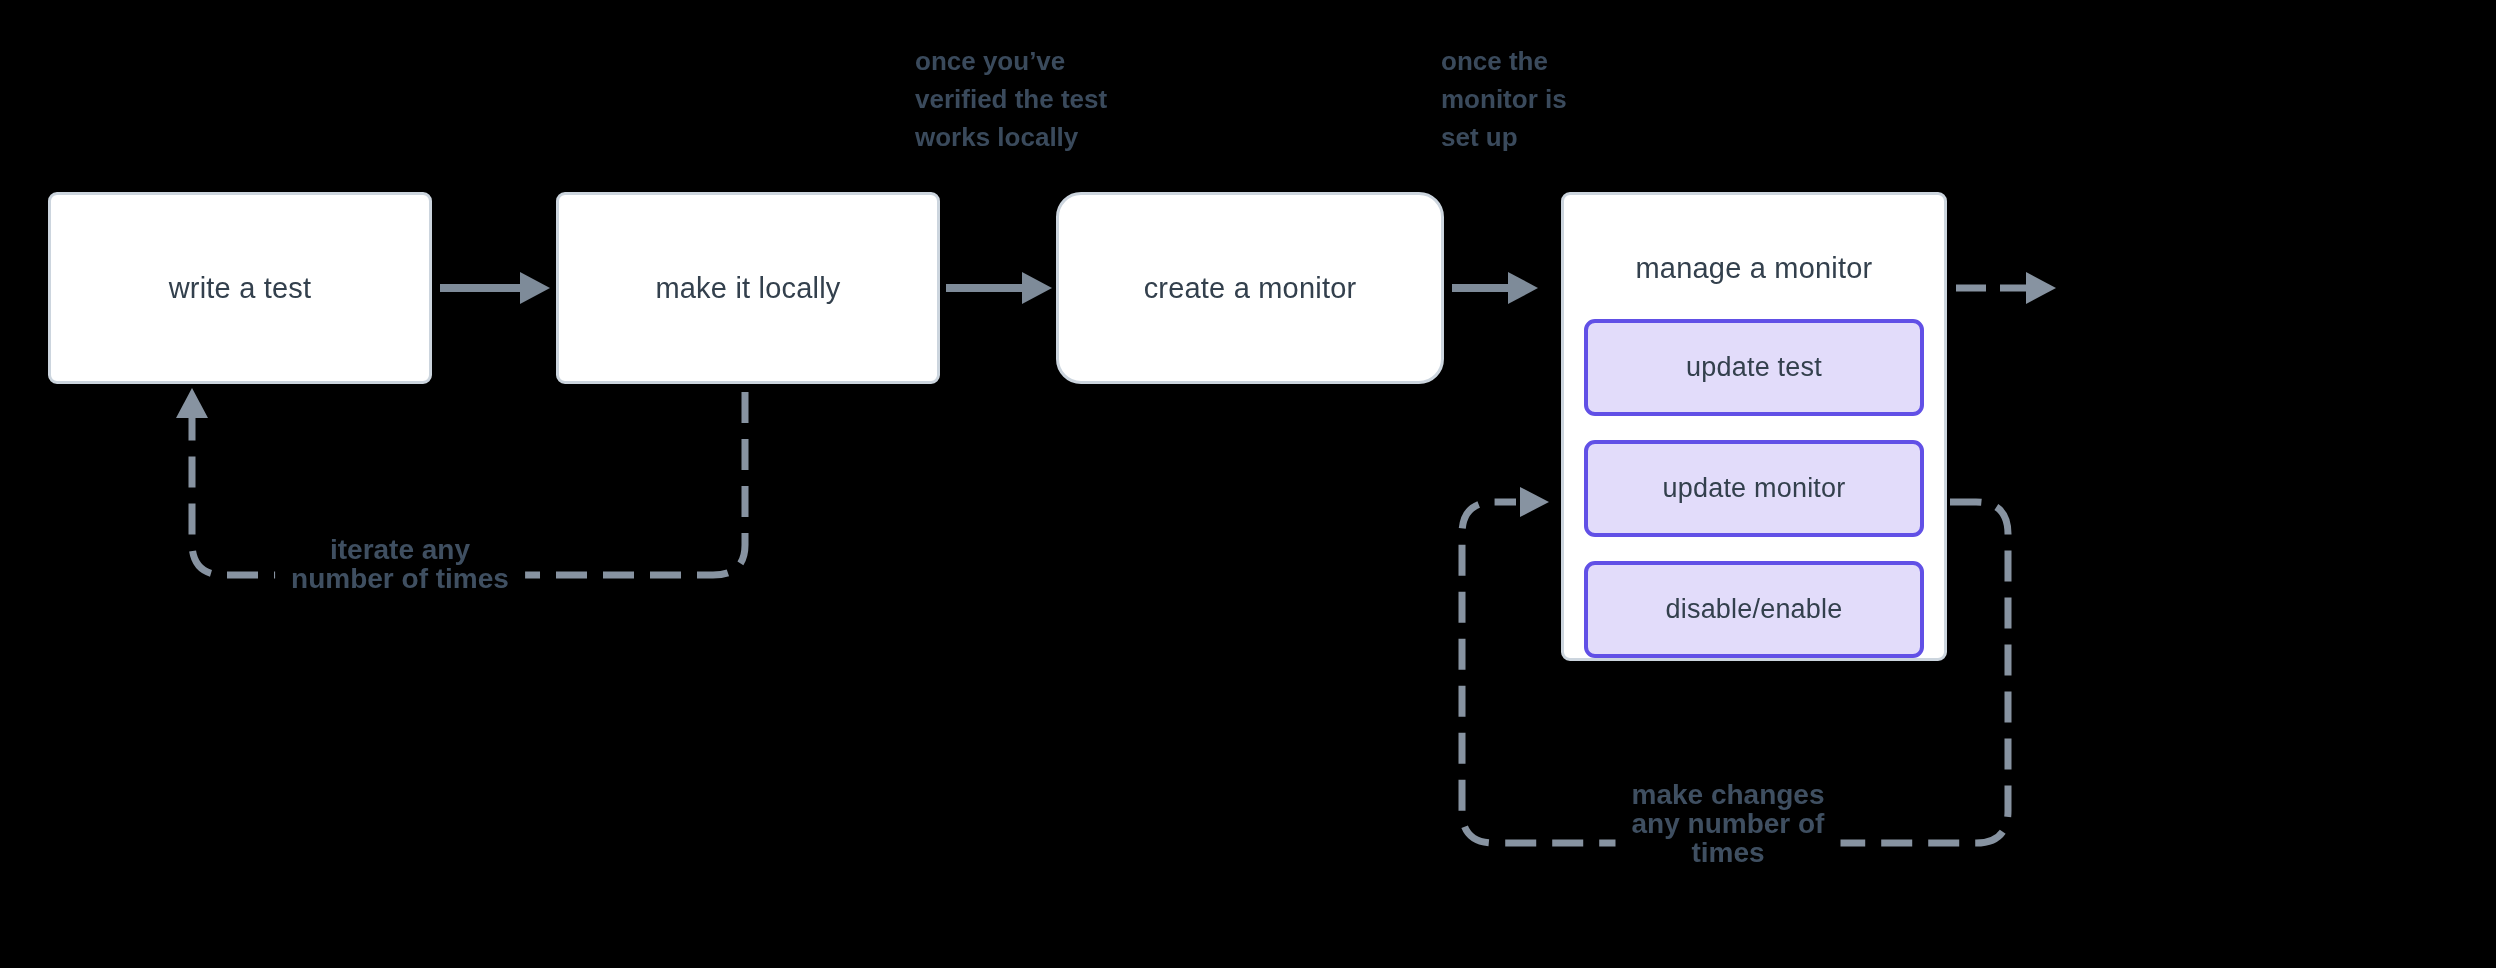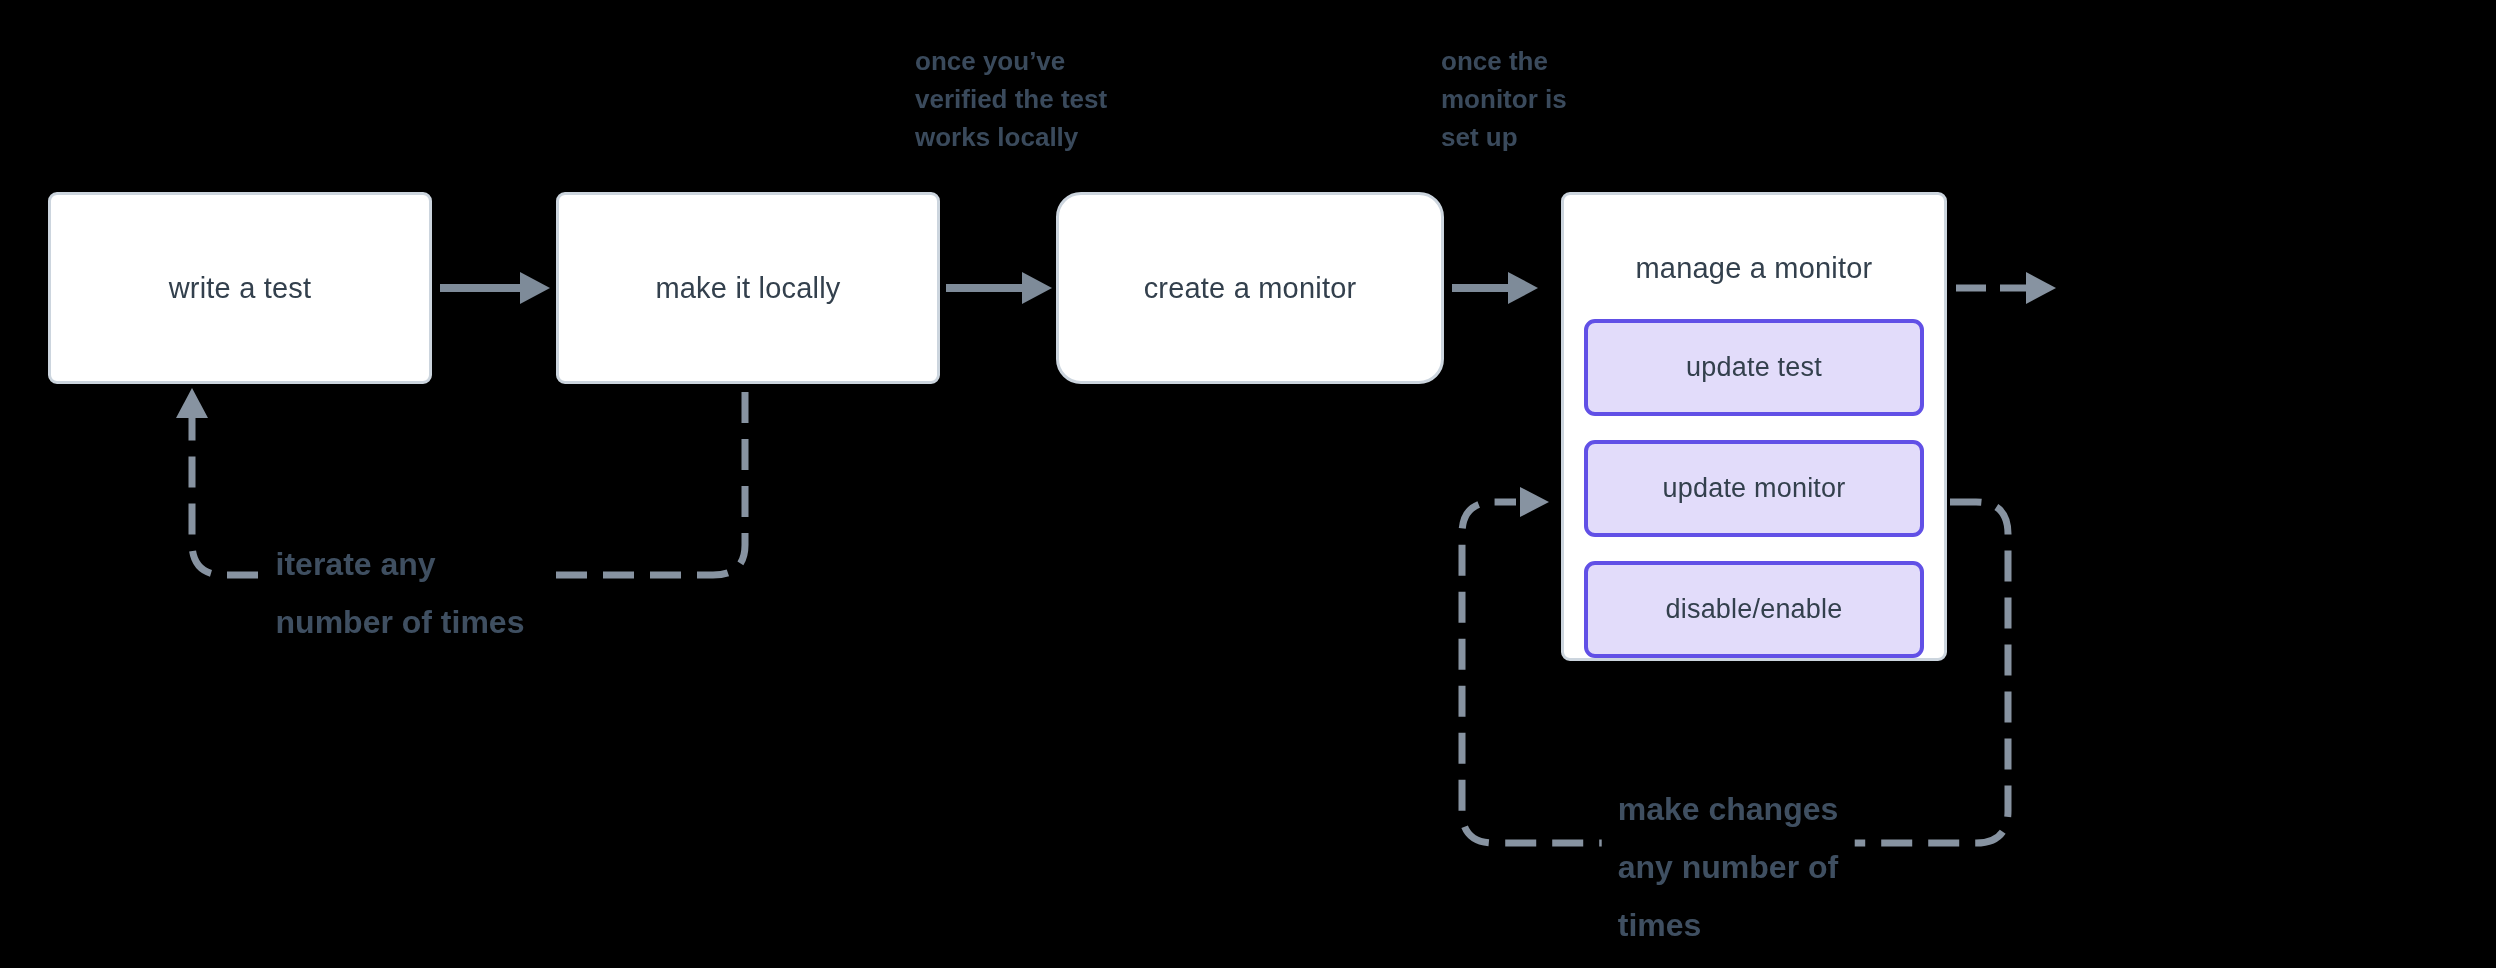--- a/index.html
+++ b/index.html
@@ -32,23 +32,23 @@
     box-sizing:border-box;height:97px;border-radius:11px;
     background:var(--subnode-fill);border:4px solid var(--subnode-border);
     display:flex;align-items:center;justify-content:center;
     color:var(--node-text);font-size:27px;font-weight:500;
   }
   .annotation{
     position:absolute;color:var(--annotation-text);font-weight:600;
     font-size:26px;line-height:38px;white-space:pre-line;
   }
   .loop-label{
-    position:absolute;transform:translateX(-50%);text-align:left;
+    position:absolute;transform:translateX(-50%);text-align:center;
     background:var(--page-bg);padding:4px 16px;
-    color:var(--loop-label-text);font-weight:700;font-size:32px;line-height:58px;white-space:pre-line;
+    color:var(--loop-label-text);font-weight:700;font-size:28px;line-height:29px;white-space:pre-line;
   }
 </style>
 </head>
 <body>
 
 <div class="stage">
 
   <svg class="connector-layer" viewBox="0 0 2496 968" xmlns="http://www.w3.org/2000/svg">
 
     <line class="solid-line" x1="440" y1="288" x2="522" y2="288"></line>

